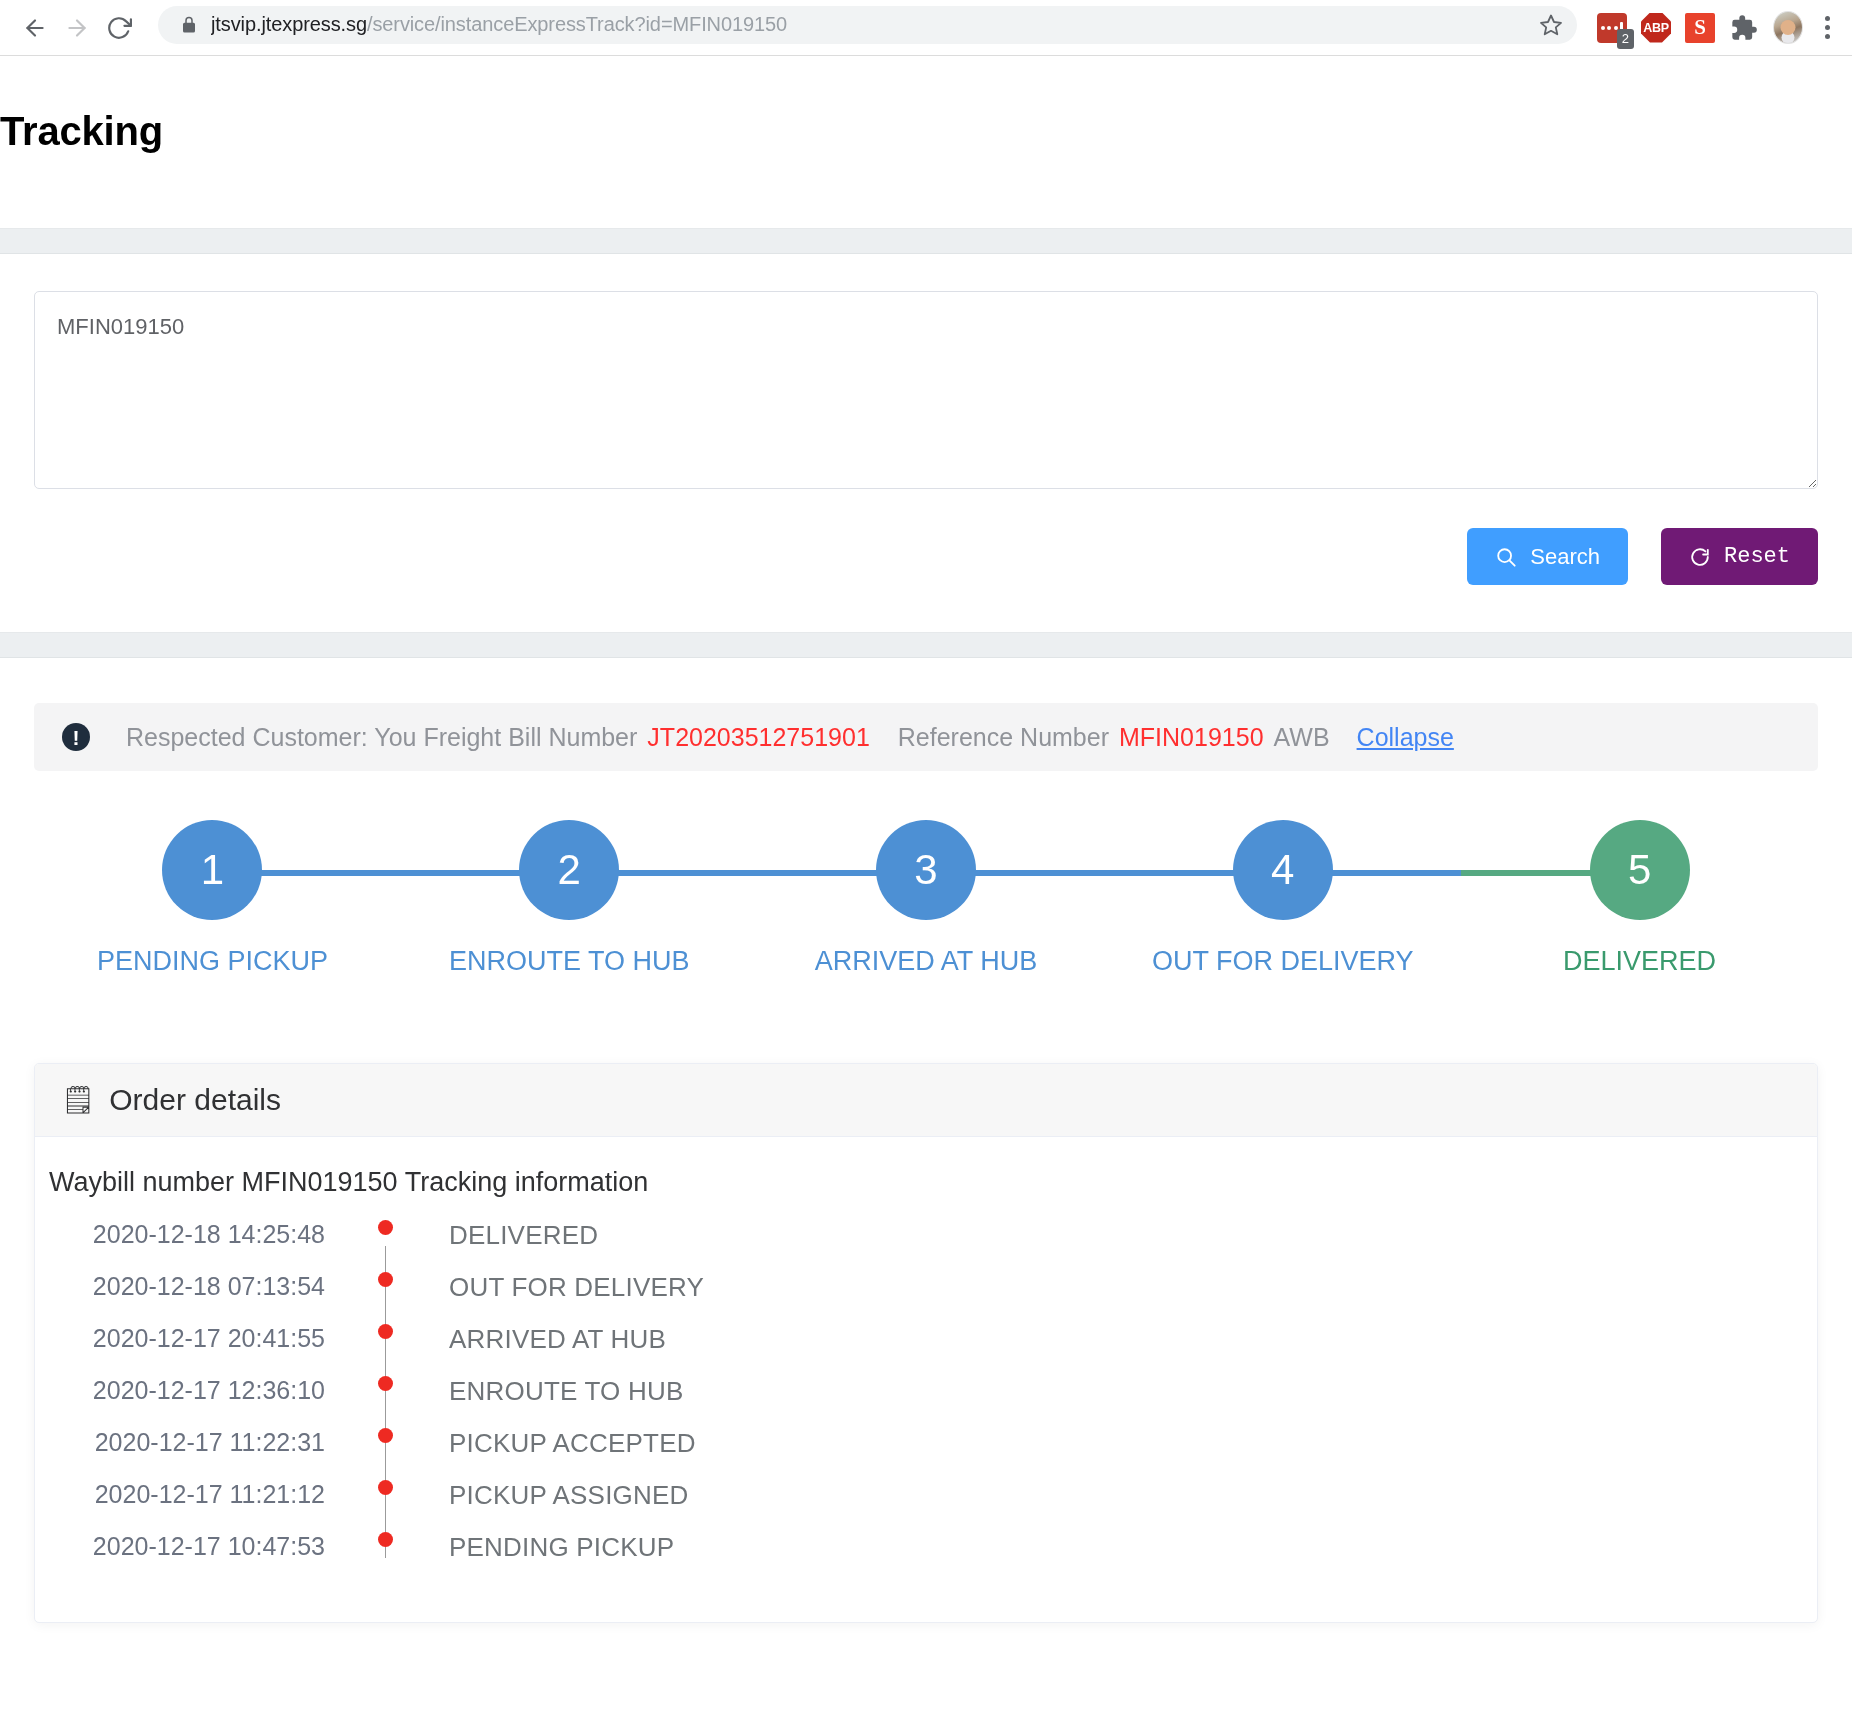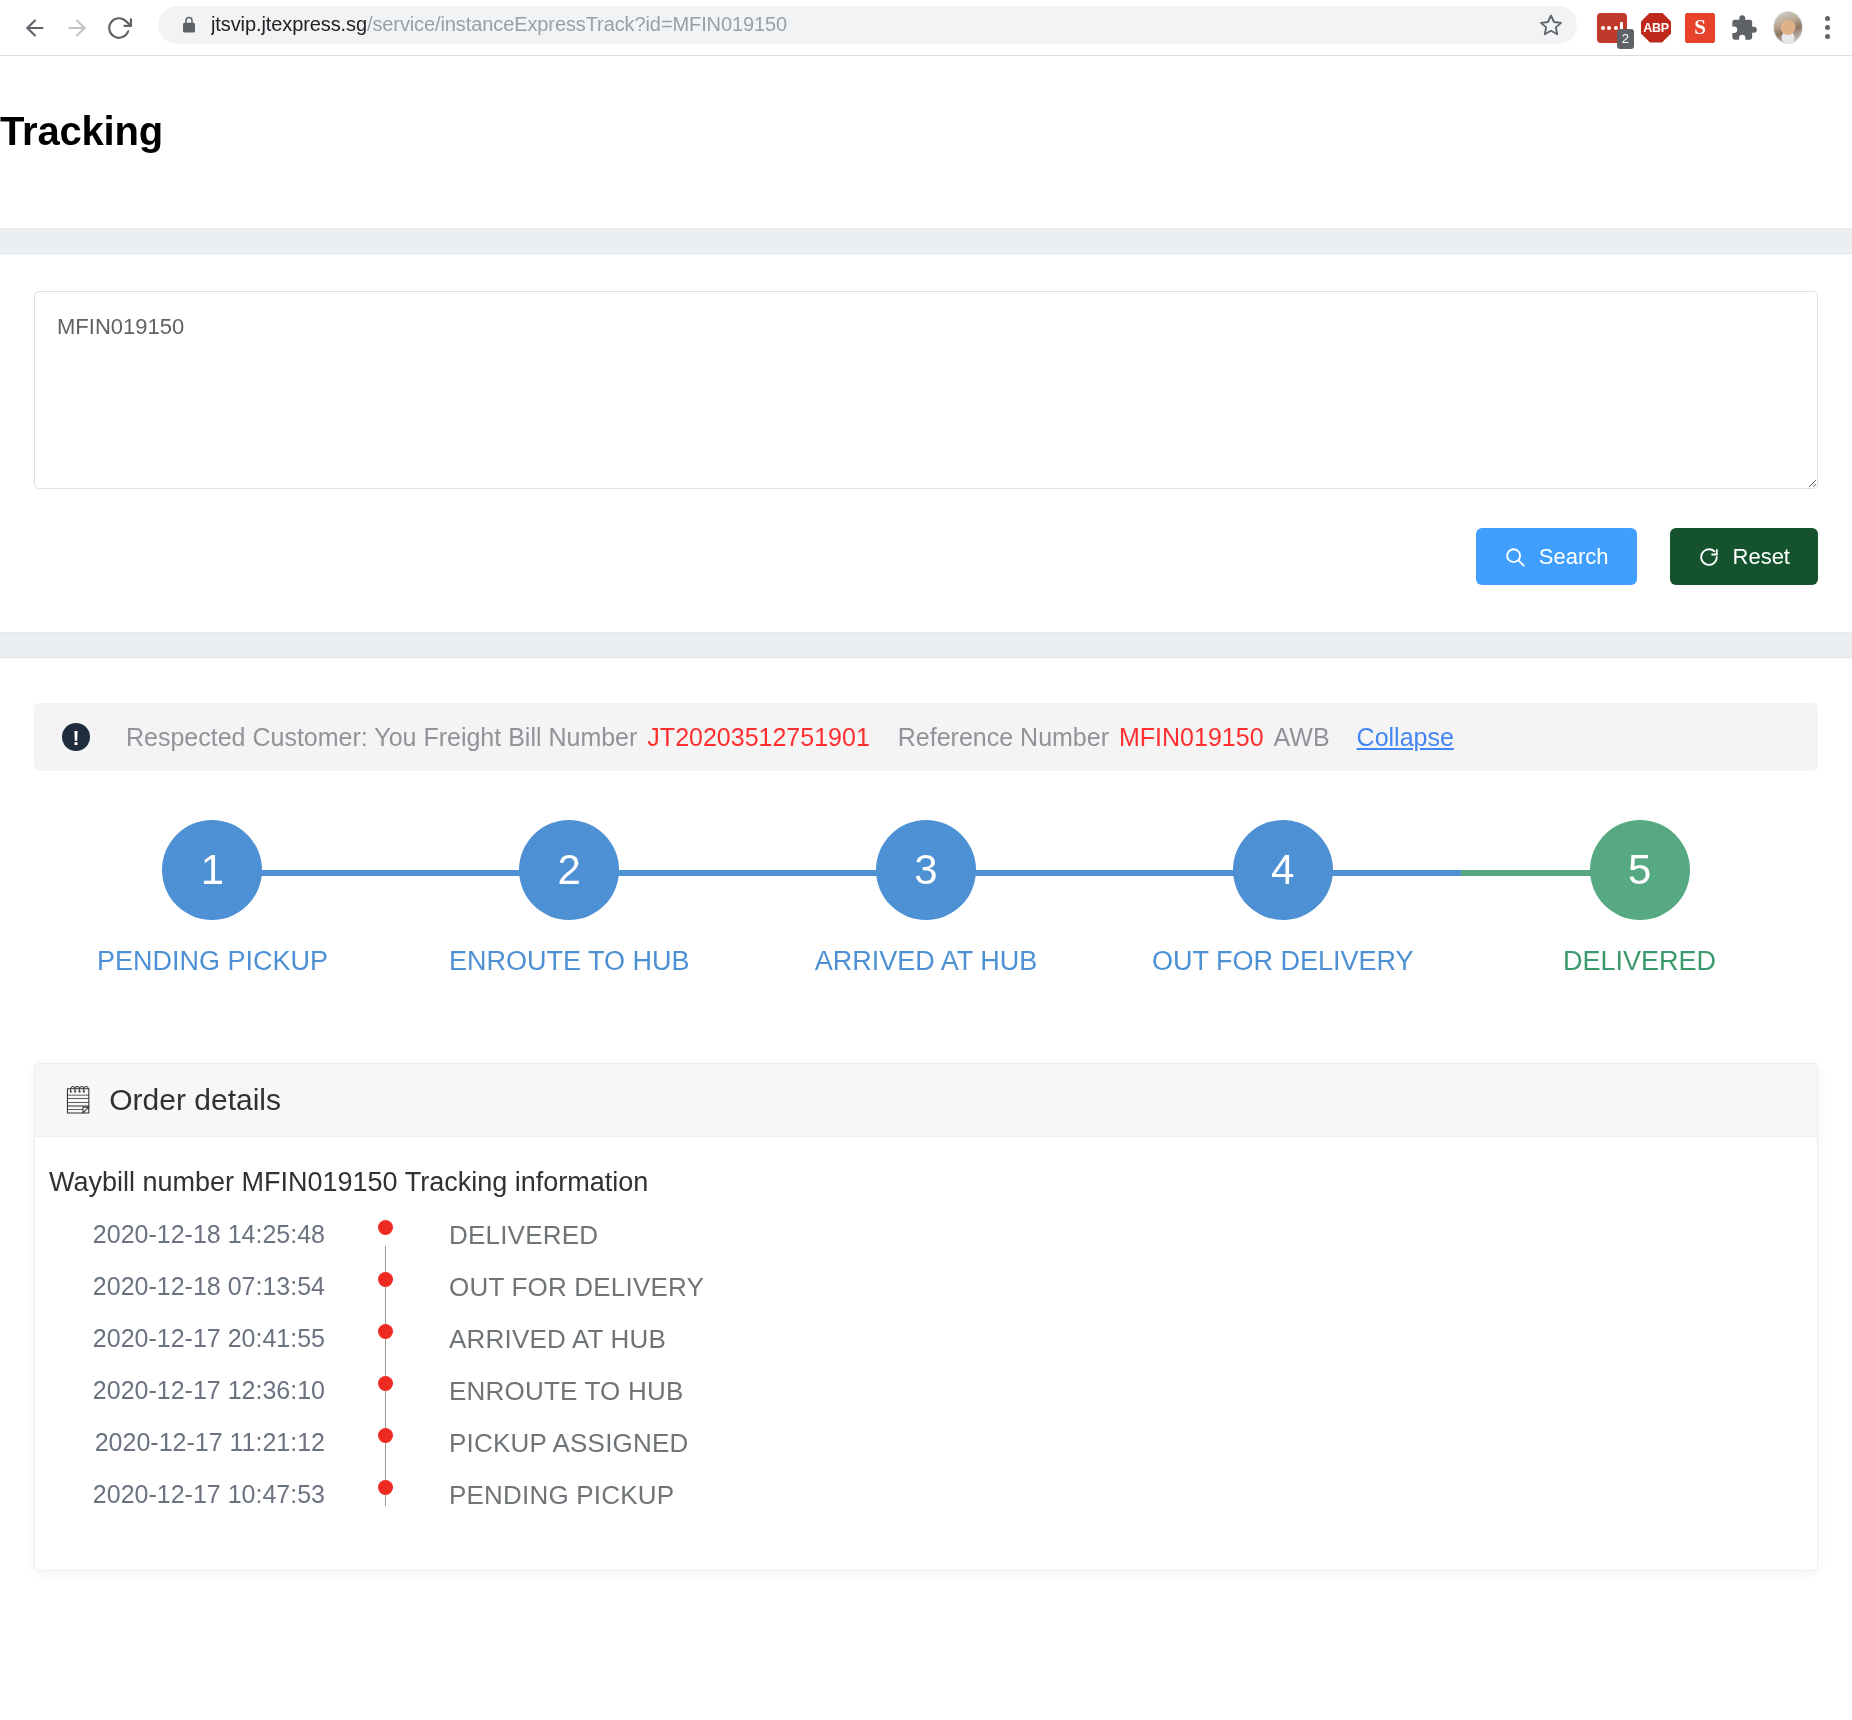--- a/index.html
+++ b/index.html
@@ -144,21 +144,21 @@
     font-size: 22px;
     font-family: "Liberation Sans", sans-serif;
     padding: 0 28px;
     height: 57px;
     display: inline-flex;
     align-items: center;
     gap: 13px;
     cursor: pointer;
   }
   .btn-search { background: #409eff; }
-  .btn-reset  { background: #14532d; }
+  .btn-reset  { background: #701a75; font-family: Liberation Mono, monospace; }
   .btn svg { display:block; }
 
   
   .alert {
     margin: 45px 34px 0;
     background: #f4f4f5;
     border-radius: 5px;
     height: 68px;
     display: flex;
     align-items: center;
@@ -499,20 +499,27 @@
         </div>
 
         <div class="tl-row">
           <div class="tl-time">2020-12-17 12:36:10</div>
           <div class="tl-marker">
               <span class="tl-dot"></span>
             </div>
           <div class="tl-status">ENROUTE TO HUB</div>
         </div>
 
+        <div class="tl-row">
+          <div class="tl-time">2020-12-17 11:22:31</div>
+          <div class="tl-marker">
+              <span class="tl-dot"></span>
+            </div>
+          <div class="tl-status">PICKUP ACCEPTED</div>
+        </div>
 
         <div class="tl-row">
           <div class="tl-time">2020-12-17 11:21:12</div>
           <div class="tl-marker">
               <span class="tl-dot"></span>
             </div>
           <div class="tl-status">PICKUP ASSIGNED</div>
         </div>
 
         <div class="tl-row">

